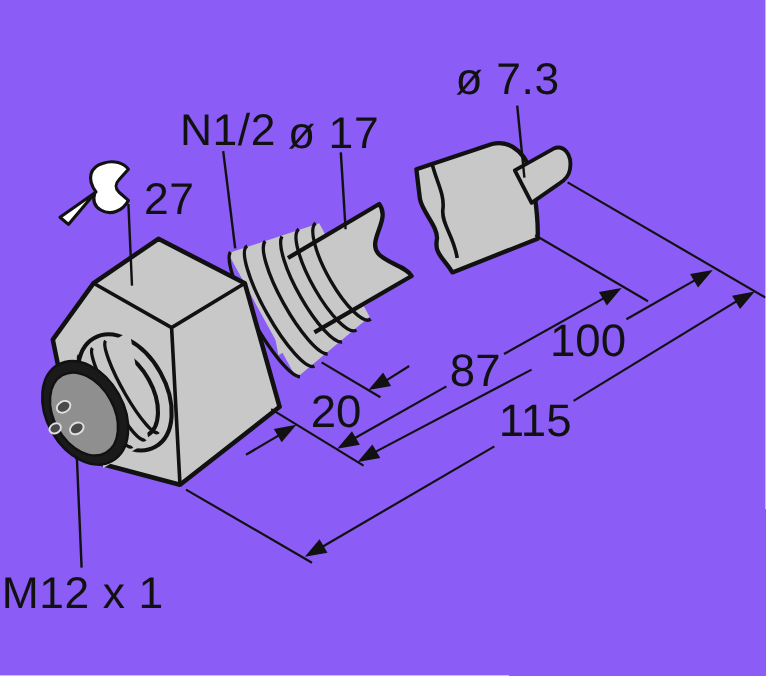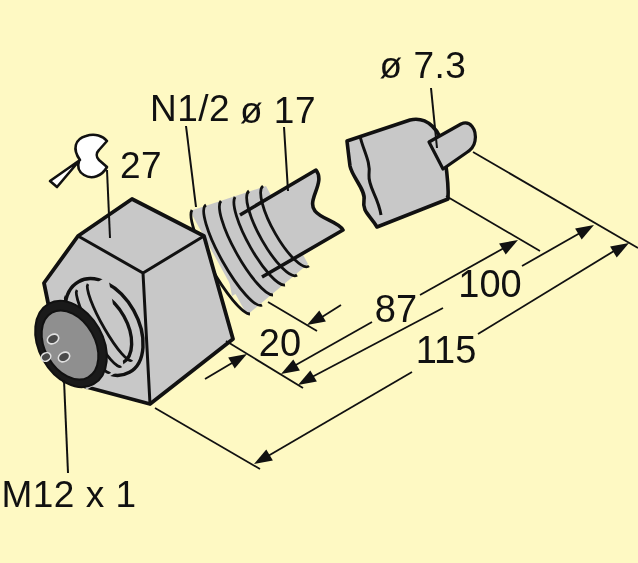--- a/index.html
+++ b/index.html
@@ -1,16 +1,16 @@
 <!DOCTYPE html>
 <html><head>
 <meta charset="utf-8">
 <style>
   html,body{margin:0;padding:0;background:#fff;}
-  .stage{position:relative;width:638px;height:563px;background:#fef9c3;overflow:hidden;
+  .stage{position:relative;width:638px;height:563px;background:#8b5cf6;overflow:hidden;
          font-family:"Liberation Sans", sans-serif;}
   svg{display:block}
   text{font-family:"Liberation Sans", sans-serif;fill:#111;}
   .lbl{font-size:37px;font-weight:500;letter-spacing:0.5px;}
   .dim{font-size:38px;font-weight:500;}
 </style>
 </head>
 <body>
 
 <div class="stage">

